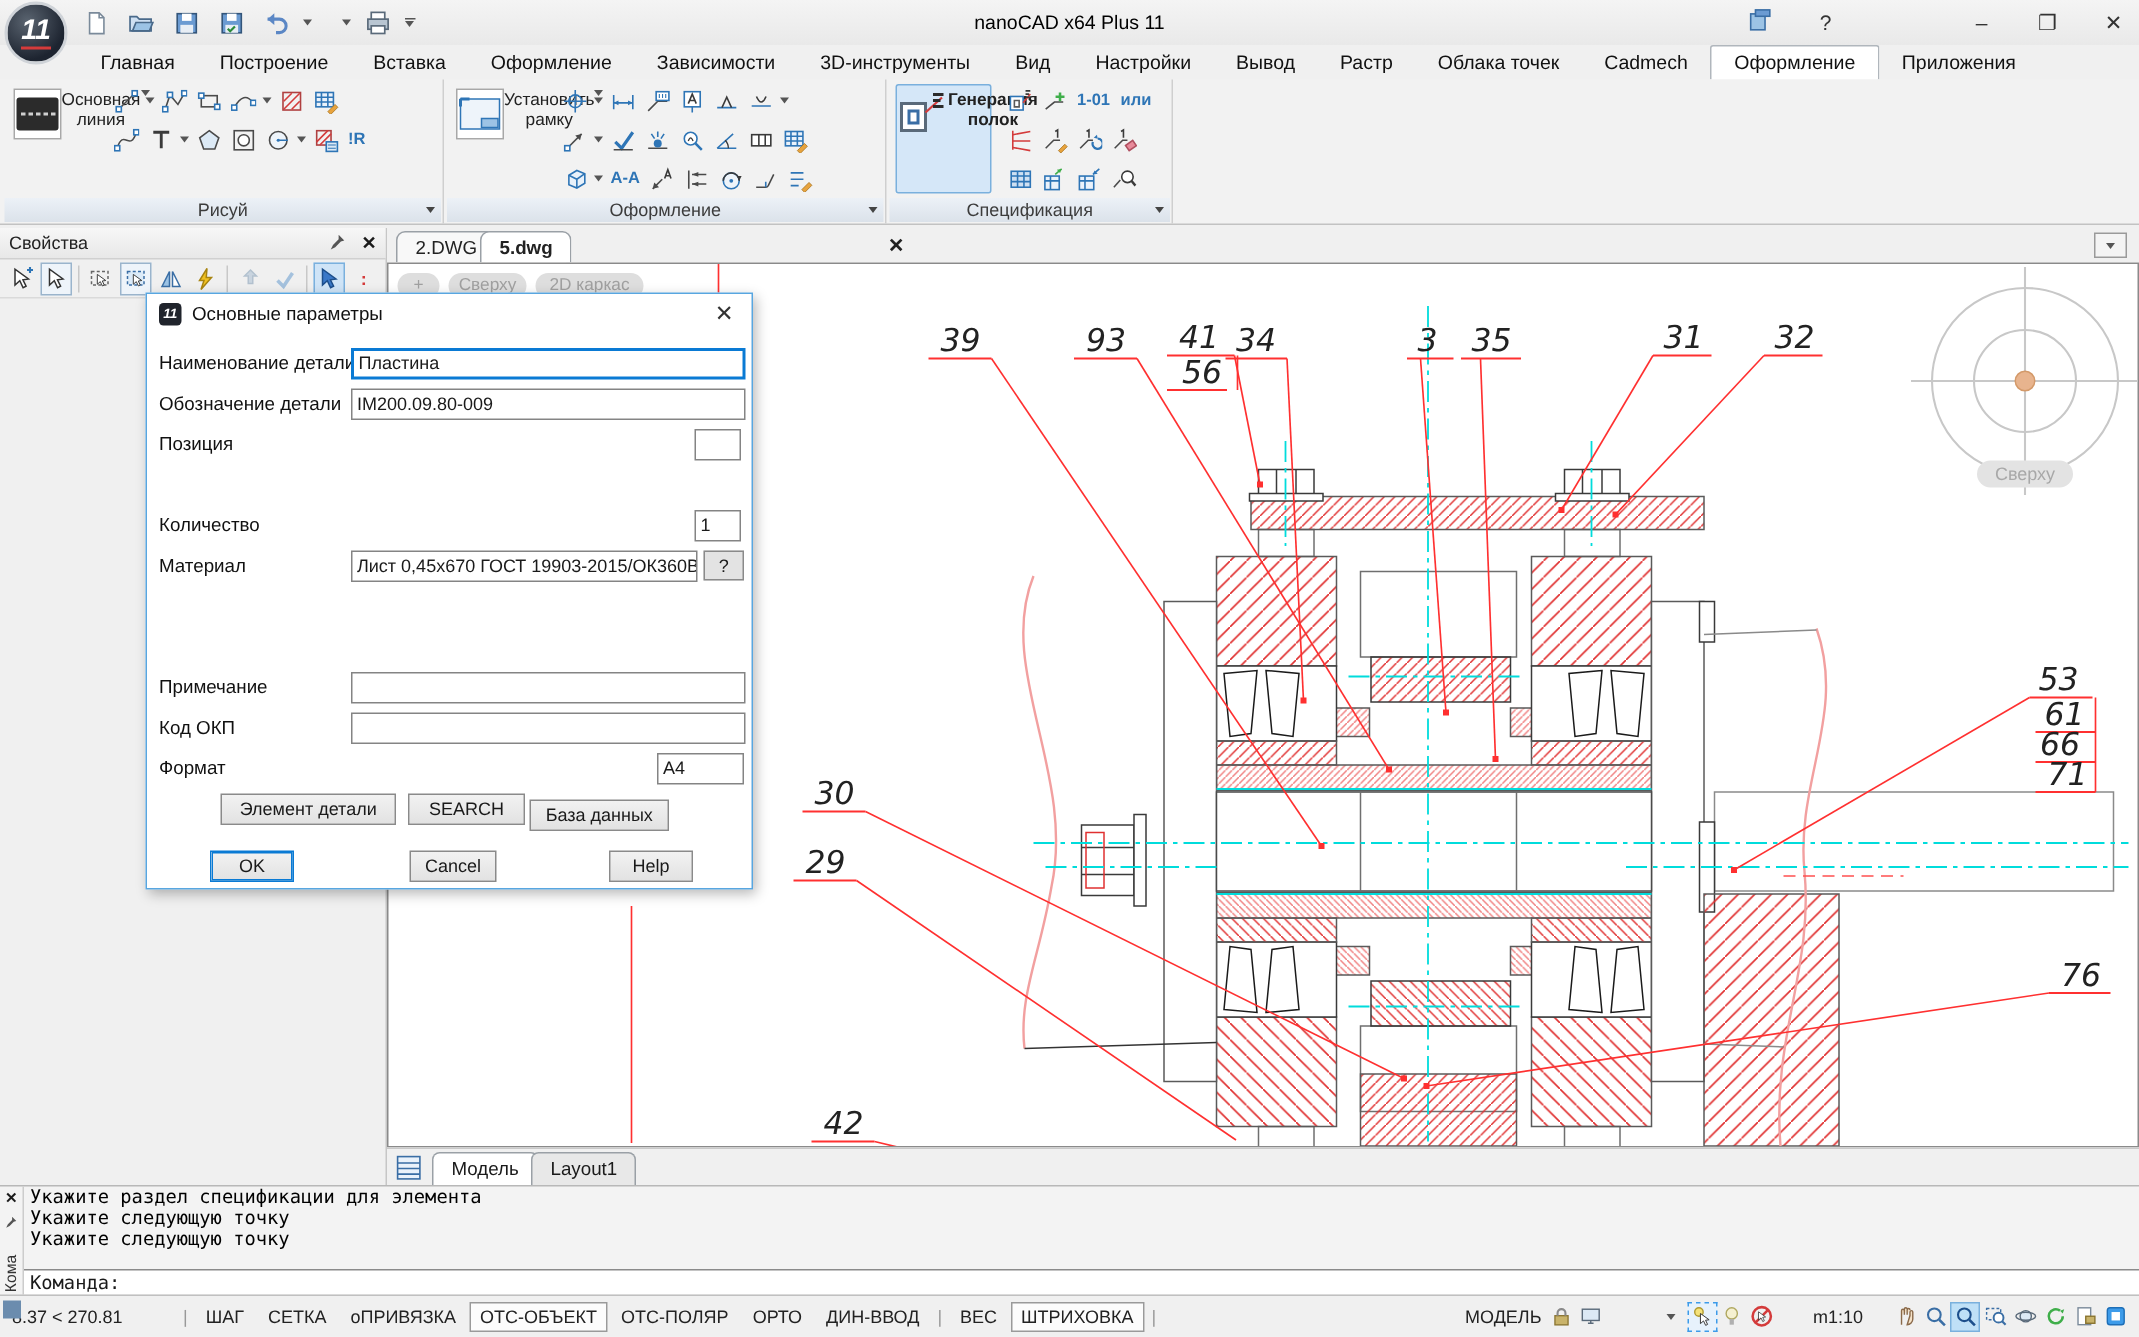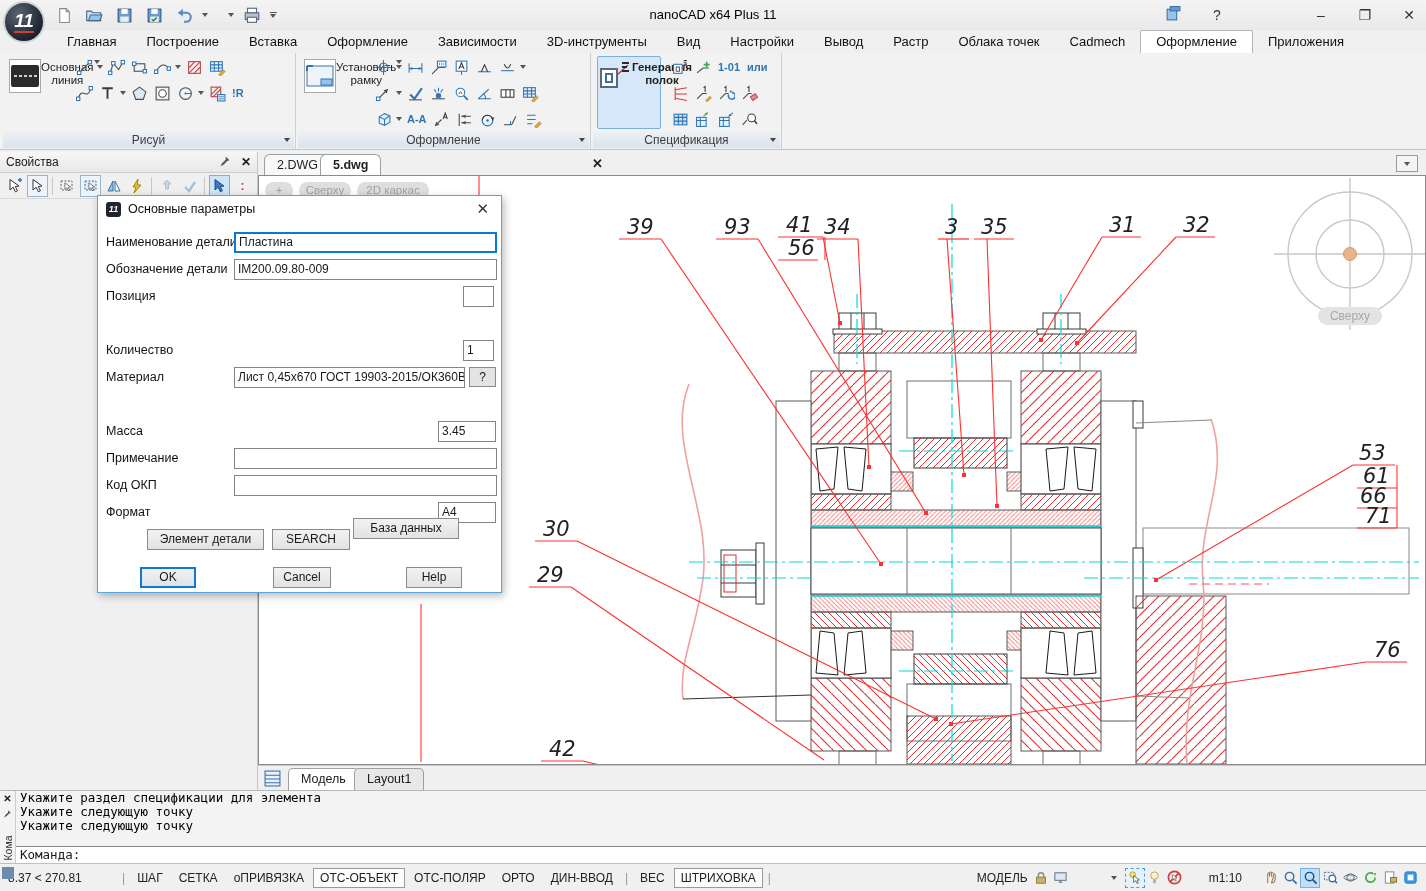--- a/index.html
+++ b/index.html
@@ -961,39 +961,35 @@
       </div>
     <div class="drow" style="top:144px">
         <span class="lbl">Количество</span>
         <div class="field f-sm">1</div>
       </div>
     <div class="drow" style="top:171px">
         <span class="lbl">Материал</span>
         <div class="field f-mat">Лист 0,45х670 ГОСТ 19903-2015/ОК360В</div>
         <span class="qbtn2">?</span>
       </div>
-    <div class="drow" style="top:225px">
-        <span class="lbl">Масса</span>
-        <div class="field f-md">3.45</div>
-      </div>
     <div class="drow" style="top:252px">
         <span class="lbl">Примечание</span>
         <div class="field f-wide"></div>
       </div>
     <div class="drow" style="top:279px">
         <span class="lbl">Код ОКП</span>
         <div class="field f-wide"></div>
       </div>
     <div class="drow" style="top:306px">
         <span class="lbl">Формат</span>
         <div class="field f-md">A4</div>
       </div>
     <div class="dbtn" style="left:49px;top:333px;width:117px">Элемент детали</div>
     <div class="dbtn" style="left:174px;top:333px;width:78px">SEARCH</div>
-    <div class="dbtn" style="left:255px;top:322px;width:106px">База данных</div>
+    <div class="dbtn" style="left:255px;top:337px;width:93px">База данных</div>
     <div class="dbtn focus" style="left:42px;top:371px;width:56px">OK</div>
     <div class="dbtn" style="left:175px;top:371px;width:58px">Cancel</div>
     <div class="dbtn" style="left:308px;top:371px;width:56px">Help</div>
   </div>
 
   <div id="sheetbar">
     <span id="sheet-icon"><svg width="17" height="17" viewBox="0 0 16 16">
           <rect x="1" y="1" width="14" height="14" fill="#eaf2fb" stroke="#3a6ea5"></rect>
           <path d="M1,5h14M1,8.5h14M1,12h14" stroke="#3a6ea5"></path>
         </svg></span>

